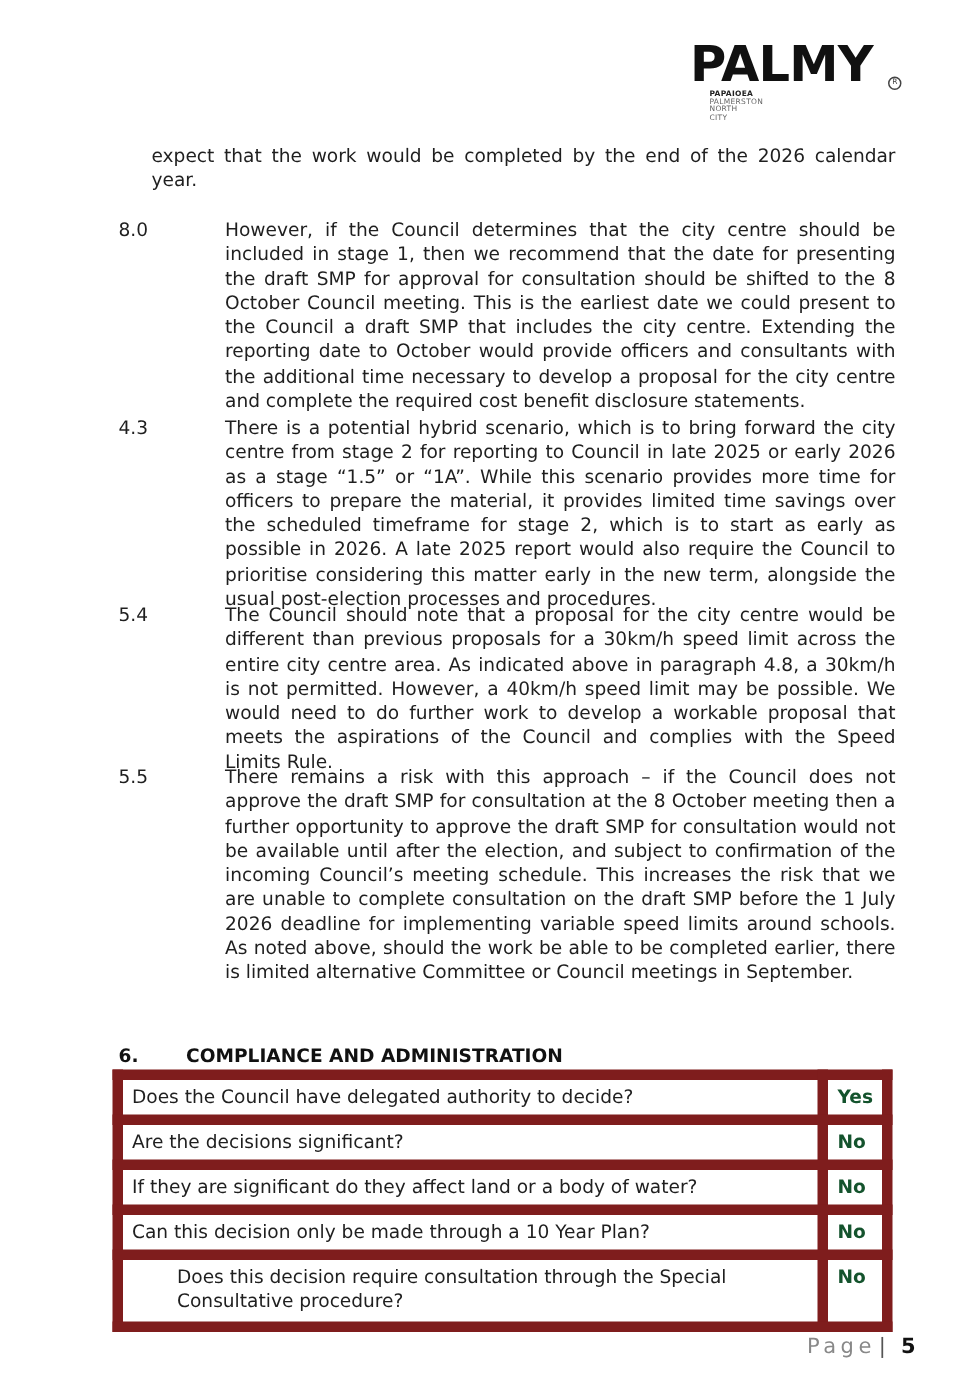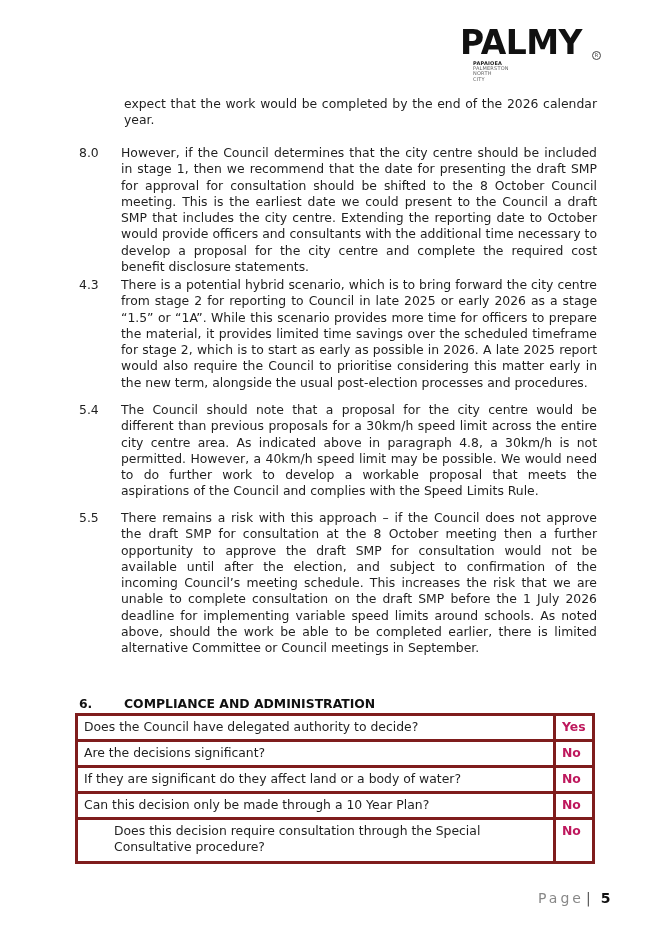--- a/index.html
+++ b/index.html
@@ -13,33 +13,33 @@
                font-weight: bold; font-size: 33px; letter-spacing: -0.5px; color: #111; line-height: 38px; }
   .logo-reg { position: absolute; left: 132px; top: 27px; width: 7px; height: 7px; border: 1px solid #444;
               border-radius: 50%; font-size: 5px; line-height: 7px; text-align: center; color: #444; }
   .logo-sub { position: absolute; left: 13px; top: 37px; font-size: 5px; line-height: 5.2px; color: #666;
               text-transform: uppercase; letter-spacing: 0.2px; }
   .logo-sub div:first-child { color: #222; font-weight: bold; }
 
   
   .para { position: absolute; left: 62px; width: 518px; font-size: 12.4px; line-height: 16.3px; color: #1f1f1f; }
   .para .num { position: absolute; left: 0; top: 0; width: 40px; }
-  .para .text { margin-left: 42px; text-align: justify; }
-  .cont .text { margin-left: 45px; }
+  .para .text { margin-left: 71px; text-align: justify; }
+  .cont .text { margin-left: 22px; }
 
   
   .section-heading { position: absolute; left: 62px; top: 685px; font-size: 12.4px; font-weight: bold; color: #111; margin-top: 11px; }
   .section-heading .num { display: inline-block; width: 45px; }
 
   
   .ctable { position: absolute; left: 58px; top: 713px; width: 520px; border-collapse: collapse;
             border: 2px solid #222; font-size: 12.4px; color: #1f1f1f; }
-  .ctable td { border: 3px solid #7f1d1d; padding: 3px 6px 4px 6px; vertical-align: top; line-height: 16px; }
+  .ctable td { border: 7px solid #7f1d1d; padding: 3px 6px 4px 6px; vertical-align: top; line-height: 16px; }
   .ctable td.q { width: 433px; }
-  .ctable td.a { font-weight: bold; color: #be185d; }
+  .ctable td.a { font-weight: bold; color: #14532d; }
 
   
   .footer { position: absolute; left: 521px; top: 890px; font-size: 14px; color: #888; letter-spacing: 3px; }
   .footer .sep { color: #555; letter-spacing: 0; margin: 0 6px 0 2px; }
   .footer .pnum { color: #111; font-weight: bold; letter-spacing: 0; margin-left: 4px; }
 </style>
 </head>
 <body>
 
 <div class="page">

